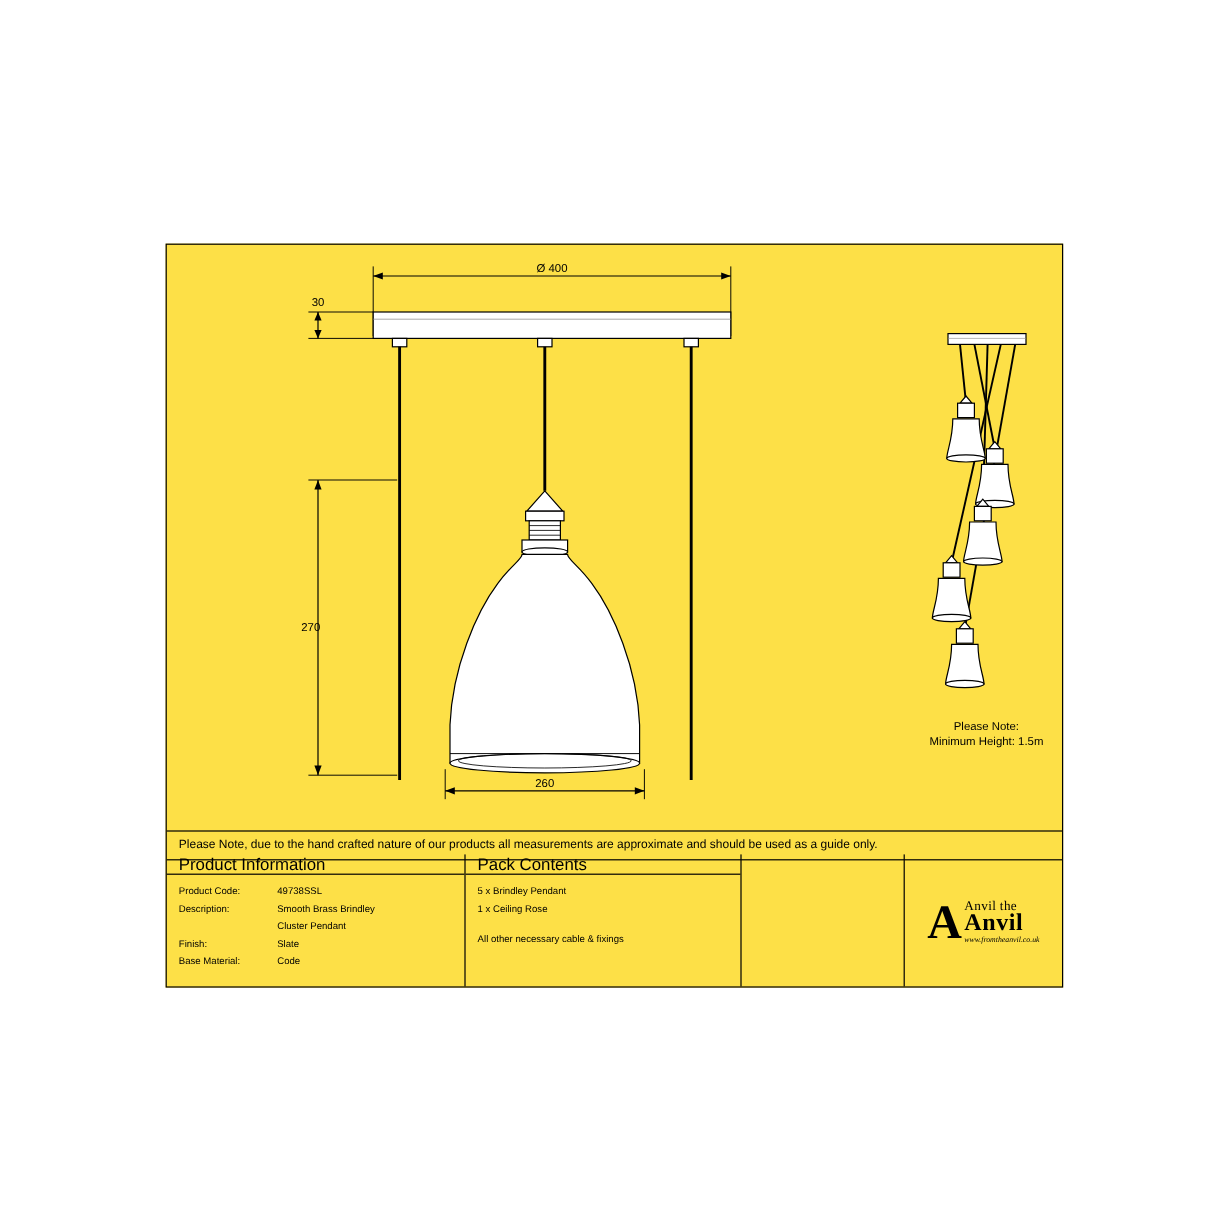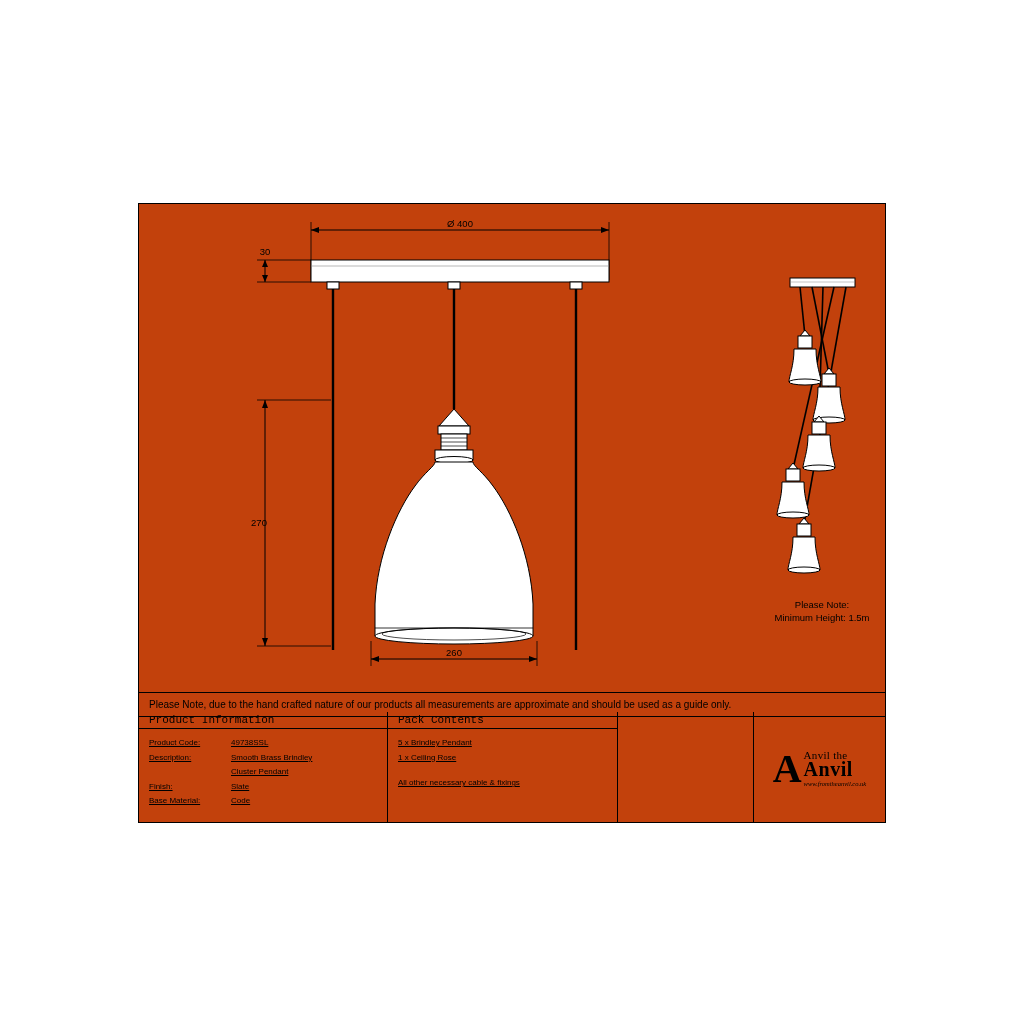--- a/index.html
+++ b/index.html
@@ -16,21 +16,21 @@
     overflow: hidden;
   }
   .sheet {
     position: absolute;
     left: 138px;
     top: 203px;
     width: 748px;
     height: 620px;
     border: 1px solid #000;
     box-sizing: border-box;
-    background: #c2410c;
+    background: #fde047;
   }
   .drawing-area {
     position: absolute;
     left: 0;
     top: 0;
     width: 746px;
     height: 483px;
   }
   svg.draw {
     position: absolute;
@@ -76,31 +76,29 @@
   }
   .col-logo {
     flex: 1;
     box-sizing: border-box;
     position: relative;
   }
   .col-head {
     height: 17px;
     border-bottom: 1px solid #000;
     box-sizing: border-box;
-    font-size: 11px;
+    font-size: 14px;
     display: flex;
     align-items: center;
     padding-left: 10px;
-    font-family: Liberation Mono, monospace;
   }
   .col-body {
     padding: 7px 0 0 10px;
     font-size: 8px;
     line-height: 14.5px;
-    text-decoration: underline;
   }
   .kv {
     display: flex;
   }
   .kv .k { width: 82px; }
   .kv .v { flex: 1; }
   .pack-line { line-height: 14.5px; }
   .pack-gap { height: 11px; }
 
   

